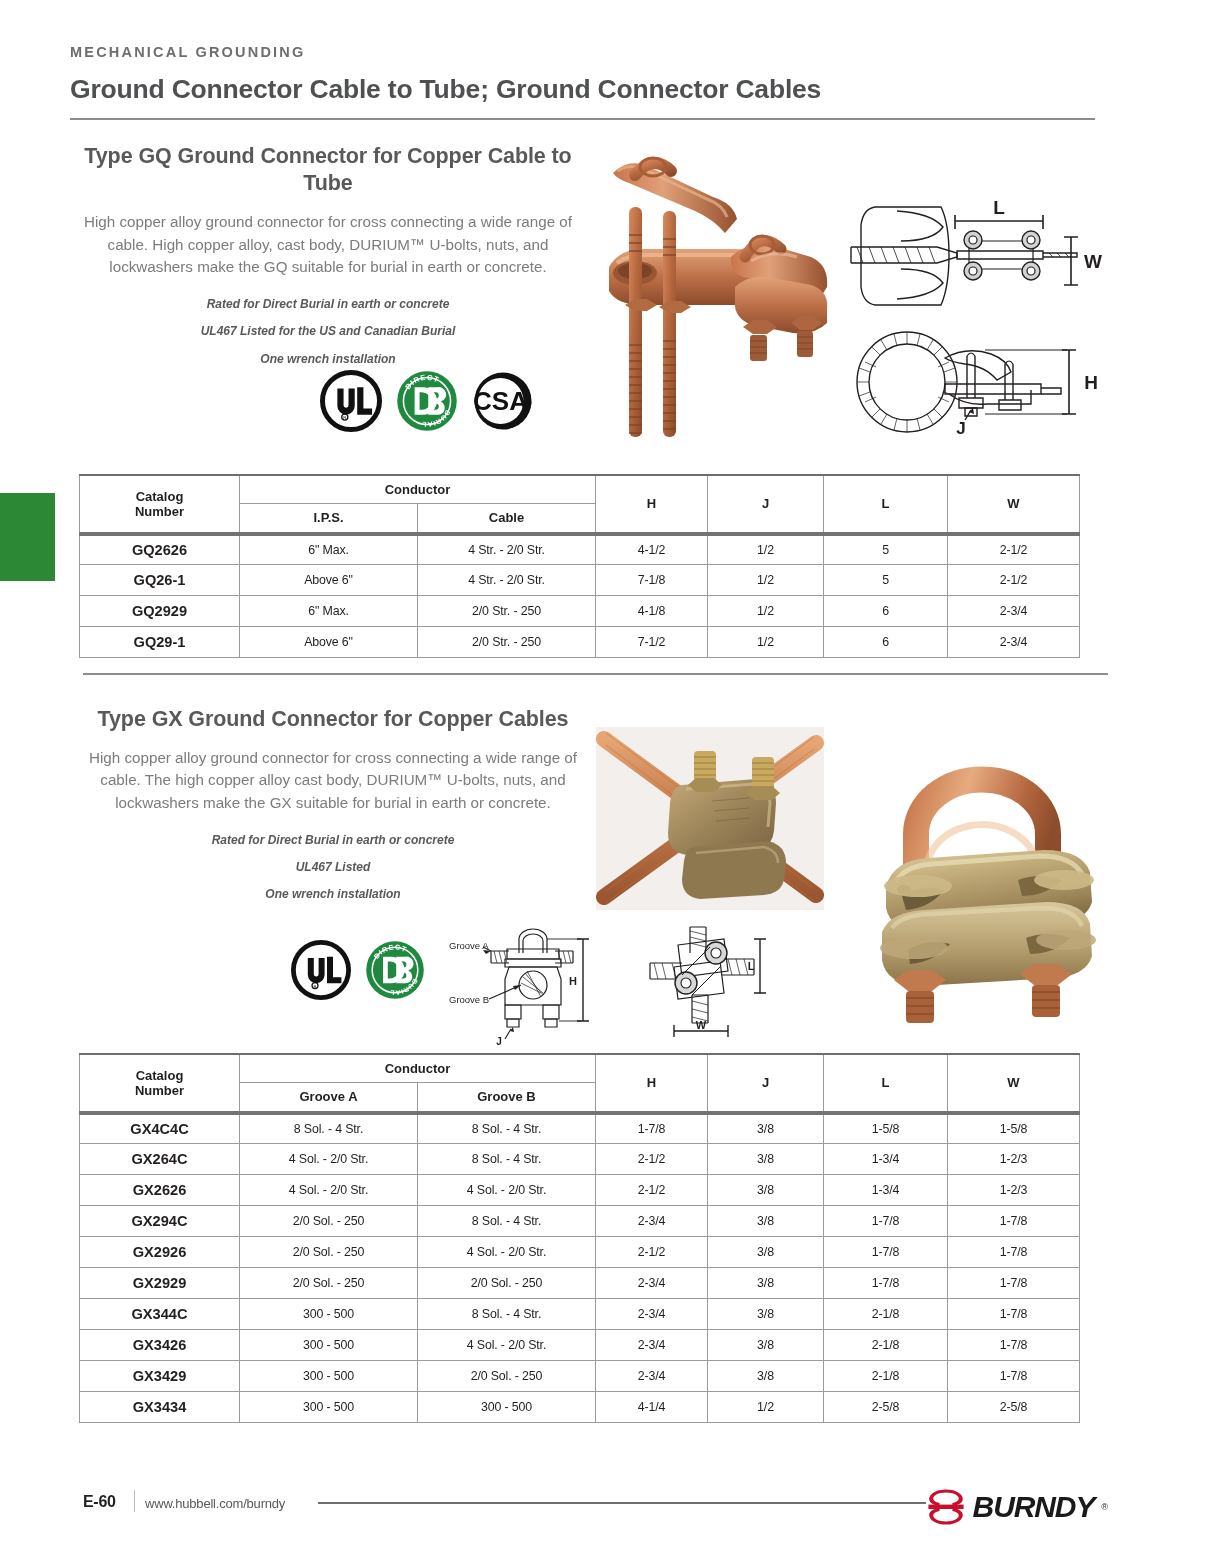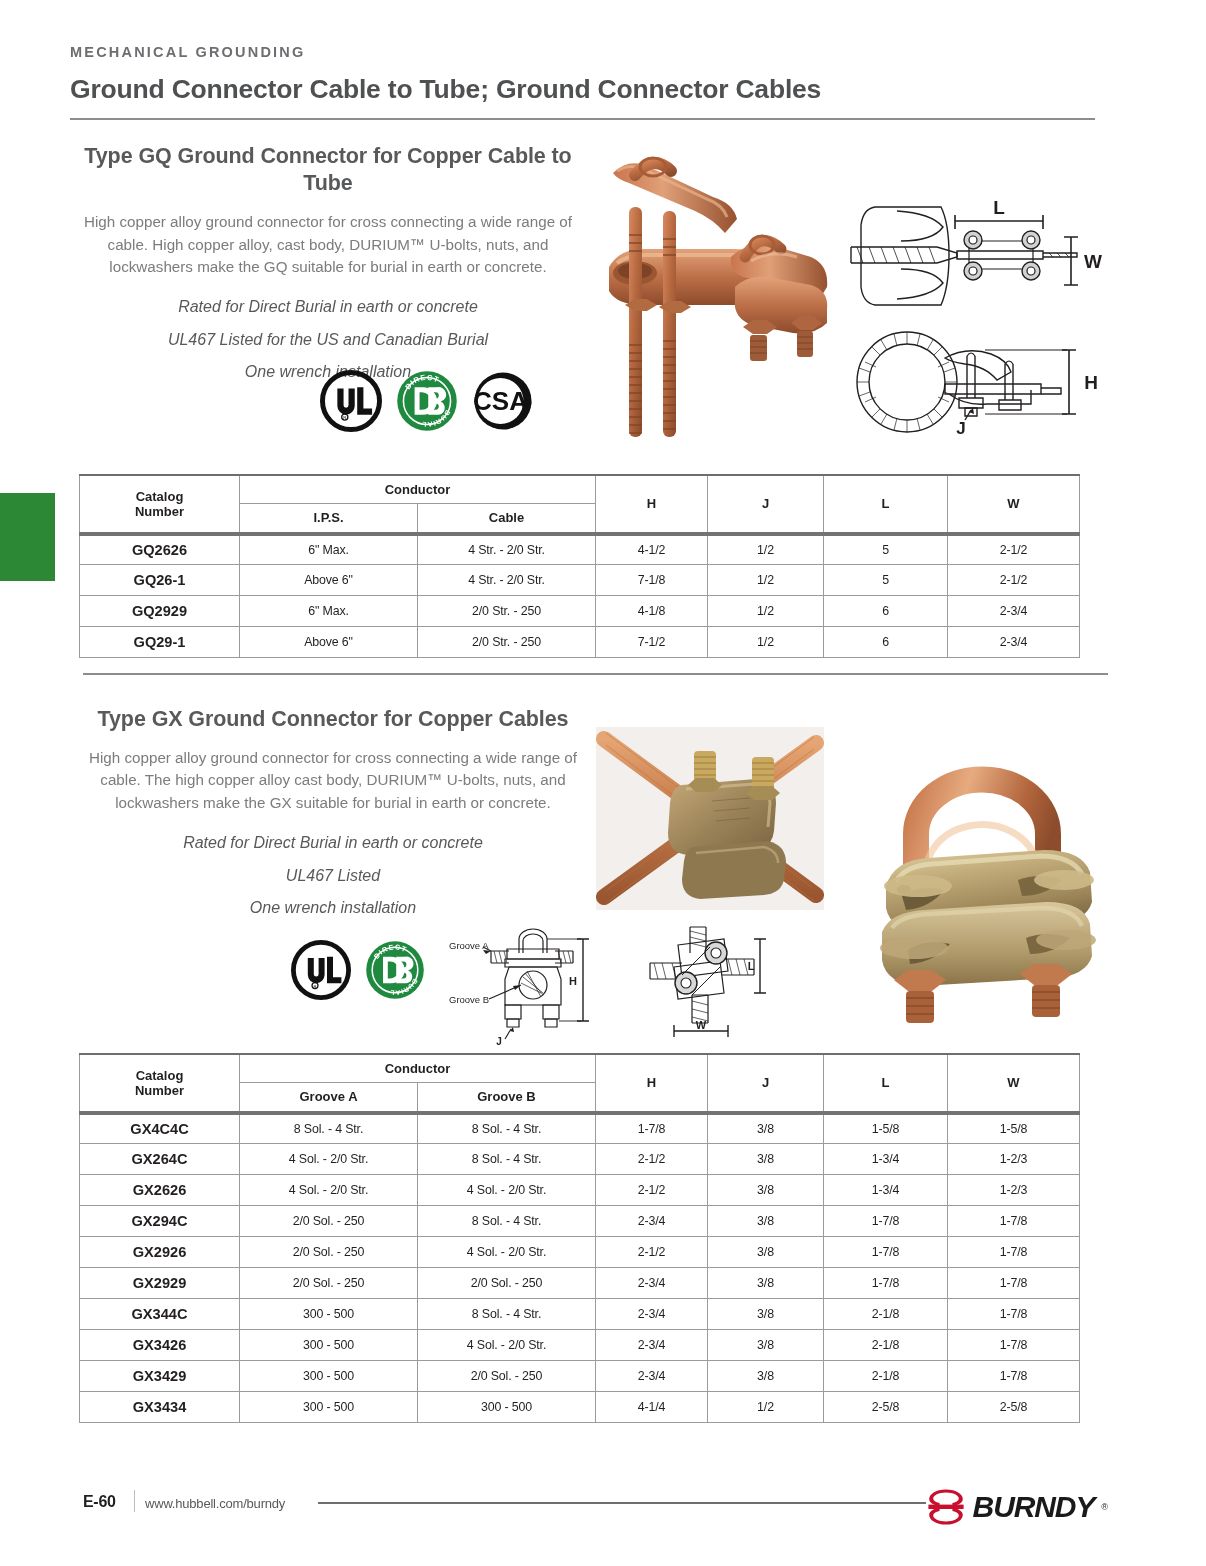--- a/index.html
+++ b/index.html
@@ -44,22 +44,22 @@
   .sec-title {
     font-size: 21.5px; font-weight: bold; line-height: 1.26;
     color: #58595b; letter-spacing: -0.1px;
   }
   .sec-body {
     margin-top: 14px; font-size: 15.2px; line-height: 1.47;
     color: #7b7c7e; font-weight: 400;
   }
   .sec-notes { margin-top: 18px; }
   .sec-note {
-    font-size: 16px; font-style: italic; color: #58595b;
-    line-height: 1.35; margin-bottom: 11px;
+    font-size: 12px; font-style: italic; color: #58595b;
+    line-height: 1.35; margin-bottom: 11px; font-weight: bold;
   }
 
   
   .cert-row { position: absolute; display: flex; gap: 14px; align-items: center; }
   .cert { display: block; }
 
   
   table.spec {
     border-collapse: collapse;
     width: 930px;

